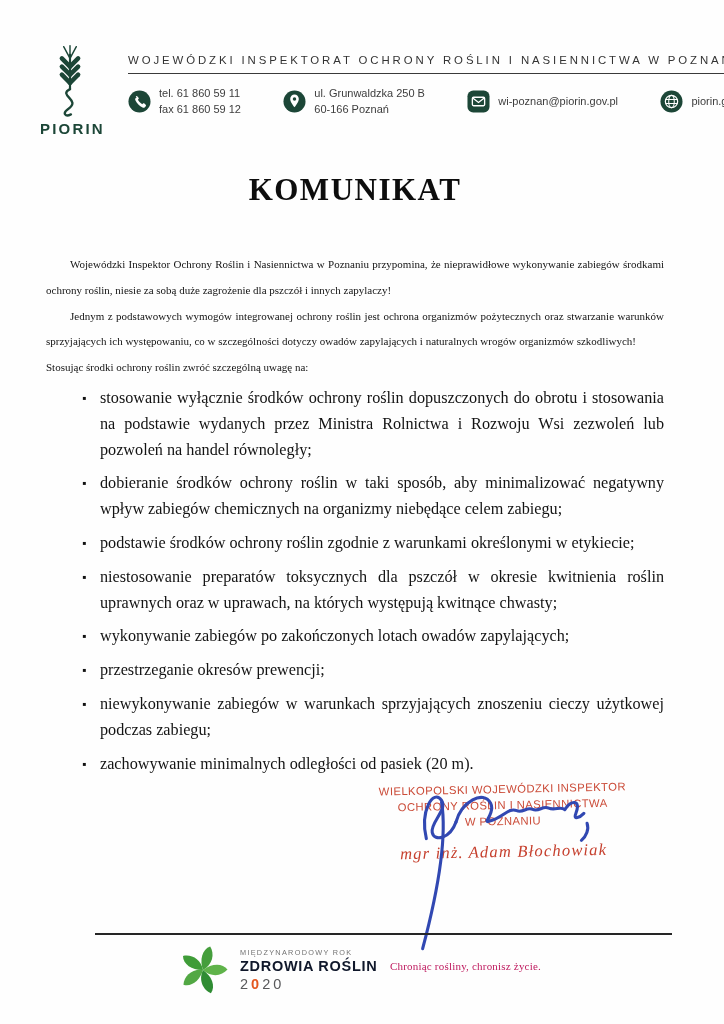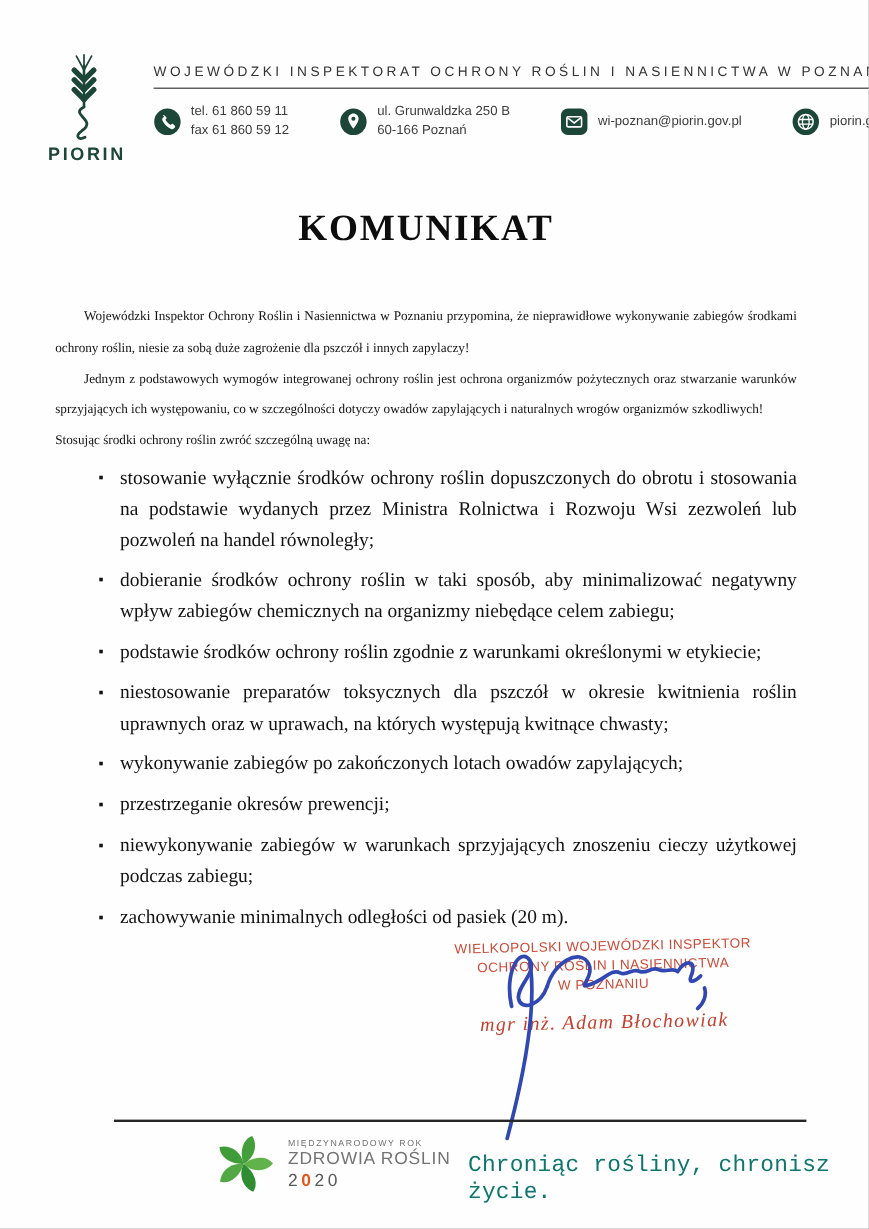--- a/index.html
+++ b/index.html
@@ -46,25 +46,25 @@
     letter-spacing:1.2px; }
   .signature-svg { position:absolute; left:28px; top:-6px; width:260px; height:178px;
     overflow:visible; z-index:3; pointer-events:none; }
 
   
   .footer-rule { position:absolute; left:95px; top:933px; width:577px; height:0;
     border-top:2px solid #262626; }
   .footer-brand { position:absolute; left:176px; top:942px; display:flex; align-items:center; gap:10px; }
   .brand-text { font-family:"Liberation Sans", sans-serif; }
   .brand-top { font-size:7.3px; letter-spacing:1.3px; color:#727272; }
-  .brand-main { font-size:14.5px; font-weight:normal; letter-spacing:0.7px; color:#737373; margin-top:1px; }
+  .brand-main { font-size:14.5px; font-weight:bold; letter-spacing:0.7px; color:#0f172a; margin-top:1px; }
   .brand-year { font-size:14.5px; letter-spacing:3px; color:#58595b; margin-top:2px; }
   .year-accent { color:#e4571f; font-weight:bold; }
-  .footer-slogan { position:absolute; left:390px; top:960px; font-family:Liberation Mono, monospace;
-    font-size:19px; color:#0f766e; letter-spacing:0.2px; }
+  .footer-slogan { position:absolute; left:390px; top:960px; font-family:Liberation Serif, serif;
+    font-size:11px; color:#be185d; letter-spacing:0.2px; }
 </style>
 </head>
 <body>
 
 <div class="page">
 
   <div class="header">
     <div class="logo-col">
       <svg width="58" height="74" viewBox="0 0 64 82">
         <g stroke="#1c4637" fill="none" stroke-linecap="round">

